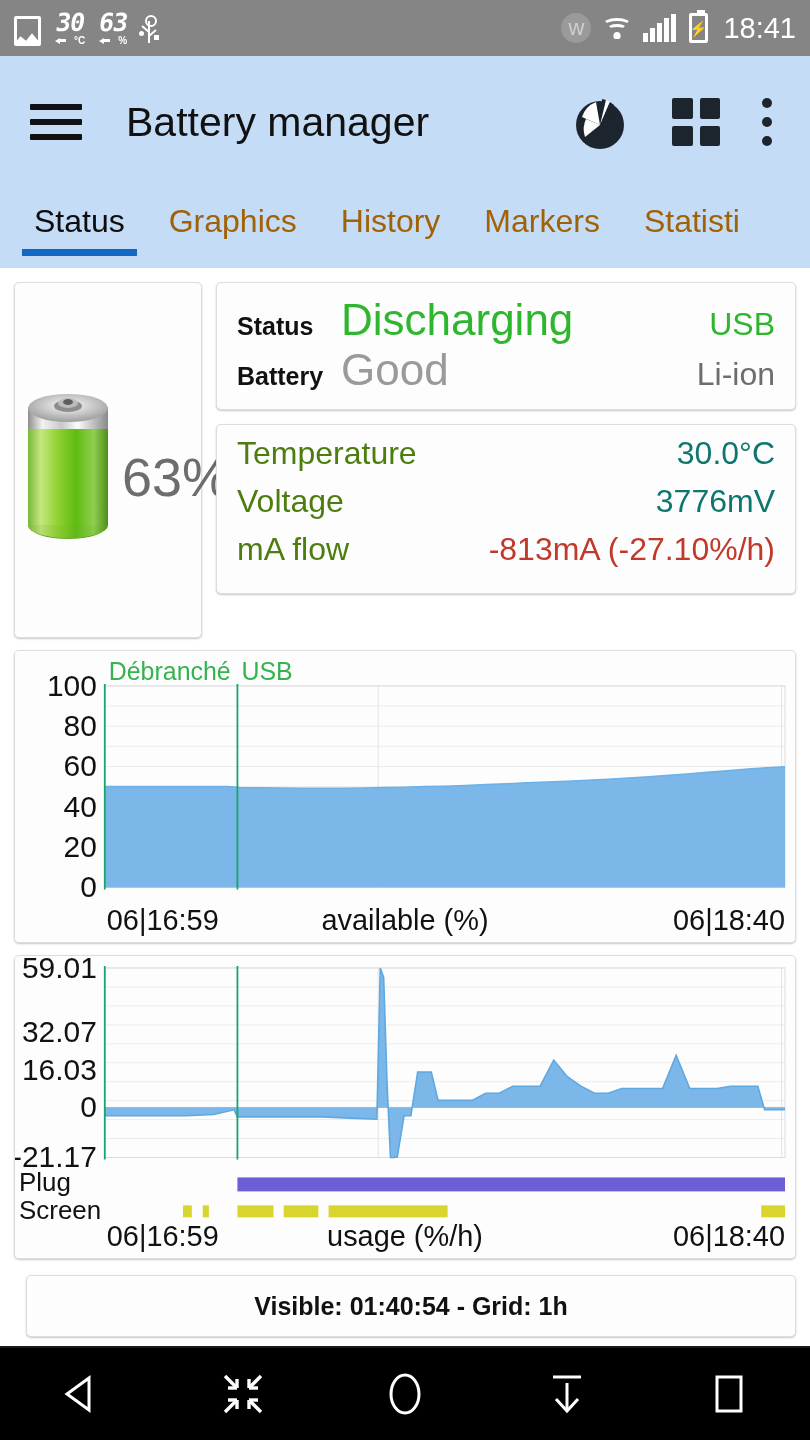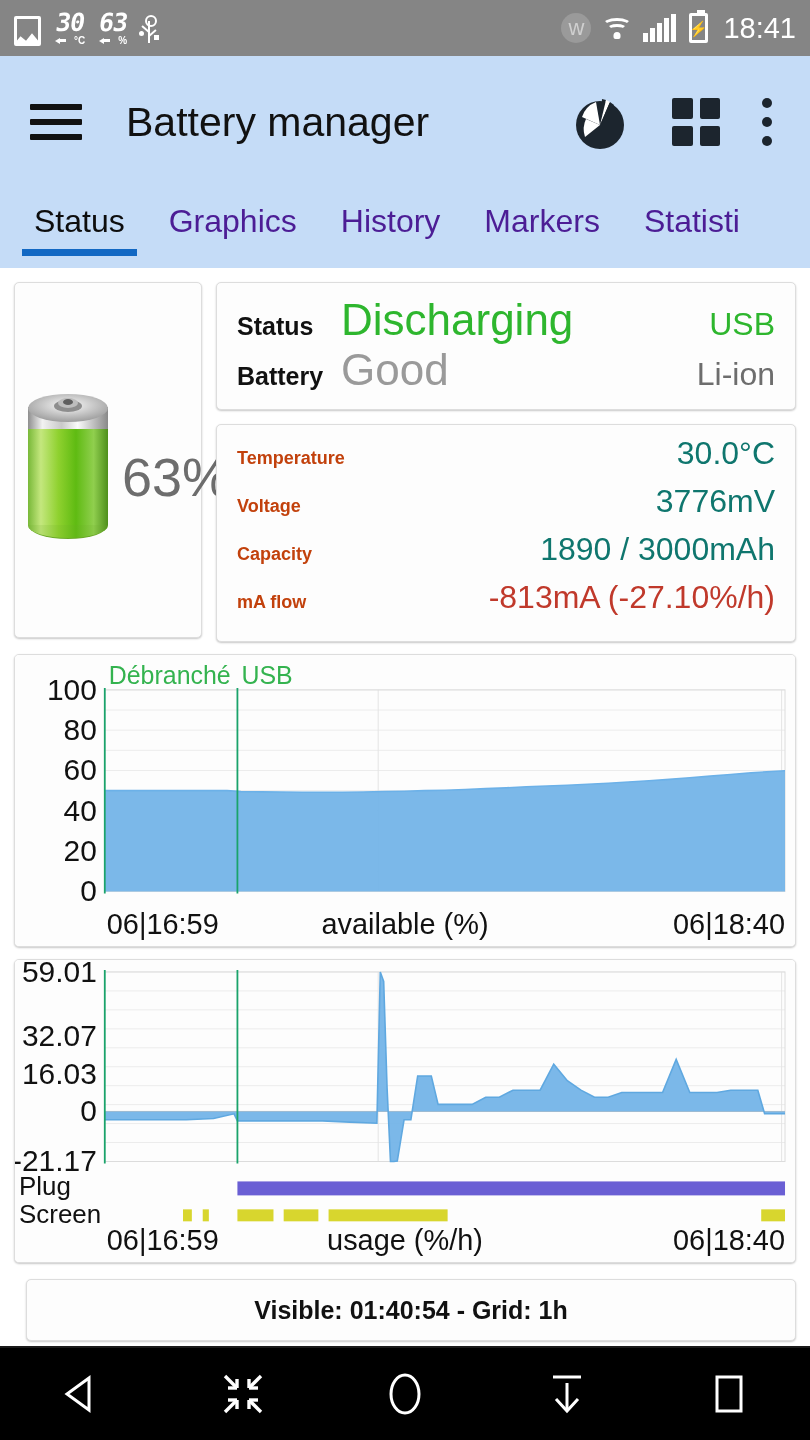--- a/index.html
+++ b/index.html
@@ -120,21 +120,21 @@
   .icn-dots { width: 10px; display: flex; flex-direction: column; gap: 9px; align-items: center; margin-right: 8px; }
   .icn-dots i { width: 10px; height: 10px; border-radius: 50%; background: #1c252e; }
 
   
   .tabbar {
     height: 80px; width: 810px; background: #c5dcf7;
     display: flex; align-items: flex-start; padding-left: 12px;
     position: relative; overflow: hidden;
   }
   .tab {
-    font-size: 32px; color: #4c1d95; padding: 15px 22px 0 22px;
+    font-size: 32px; color: #a16207; padding: 15px 22px 0 22px;
     white-space: nowrap; position: relative; cursor: pointer;
   }
   .tab.active { color: #0d0d0d; }
   .tab.active::after {
     content: ""; position: absolute; left: 10px; right: 10px; bottom: -16px;
     height: 7px; background: #1268c3;
   }
 
   
   .content { width: 810px; background: #ffffff; padding: 0; }
@@ -161,21 +161,21 @@
   .slabel { font-size: 25px; font-weight: bold; color: #111; width: 104px; flex: 0 0 104px; }
   .sval { font-size: 44px; flex: 1; }
   .sval.green { color: #2eb62e; }
   .sval.gray { color: #9a9a9a; }
   .sright { font-size: 32px; }
   .sright.green { color: #2eb62e; }
   .sright.gray { color: #6d6d6d; }
 
   .detailcard { padding: 10px 20px 14px 20px; }
   .drow { display: flex; align-items: baseline; justify-content: space-between; height: 48px; }
-  .dlabel { font-size: 18px; font-weight: bold; color: #c2410c; }
+  .dlabel { font-size: 32px; font-weight: normal; color: #4d7c0f; }
   .dval { font-size: 32px; color: #0f766e; }
   .dval.red { color: #c0392b; }
 
   
   .chartwrap { margin: 12px 14px 0 14px; }
   .chartcard { padding: 0; overflow: hidden; }
   .chartsvg { display: block; width: 100%; }
 
   .footcard {
     margin: 16px 14px 0 26px; height: 62px;
@@ -336,24 +336,20 @@
       </div>
 
       <div class="card detailcard">
         <div class="drow">
           <span class="dlabel">Temperature</span>
           <span class="dval">30.0°C</span>
         </div>
         <div class="drow">
           <span class="dlabel">Voltage</span>
           <span class="dval">3776mV</span>
-        </div>
-        <div class="drow">
-          <span class="dlabel">Capacity</span>
-          <span class="dval">1890 / 3000mAh</span>
         </div>
         <div class="drow">
           <span class="dlabel">mA flow</span>
           <span class="dval red">-813mA (-27.10%/h)</span>
         </div>
       </div>
     </div>
   </div>
 
   <div class="chartwrap">

